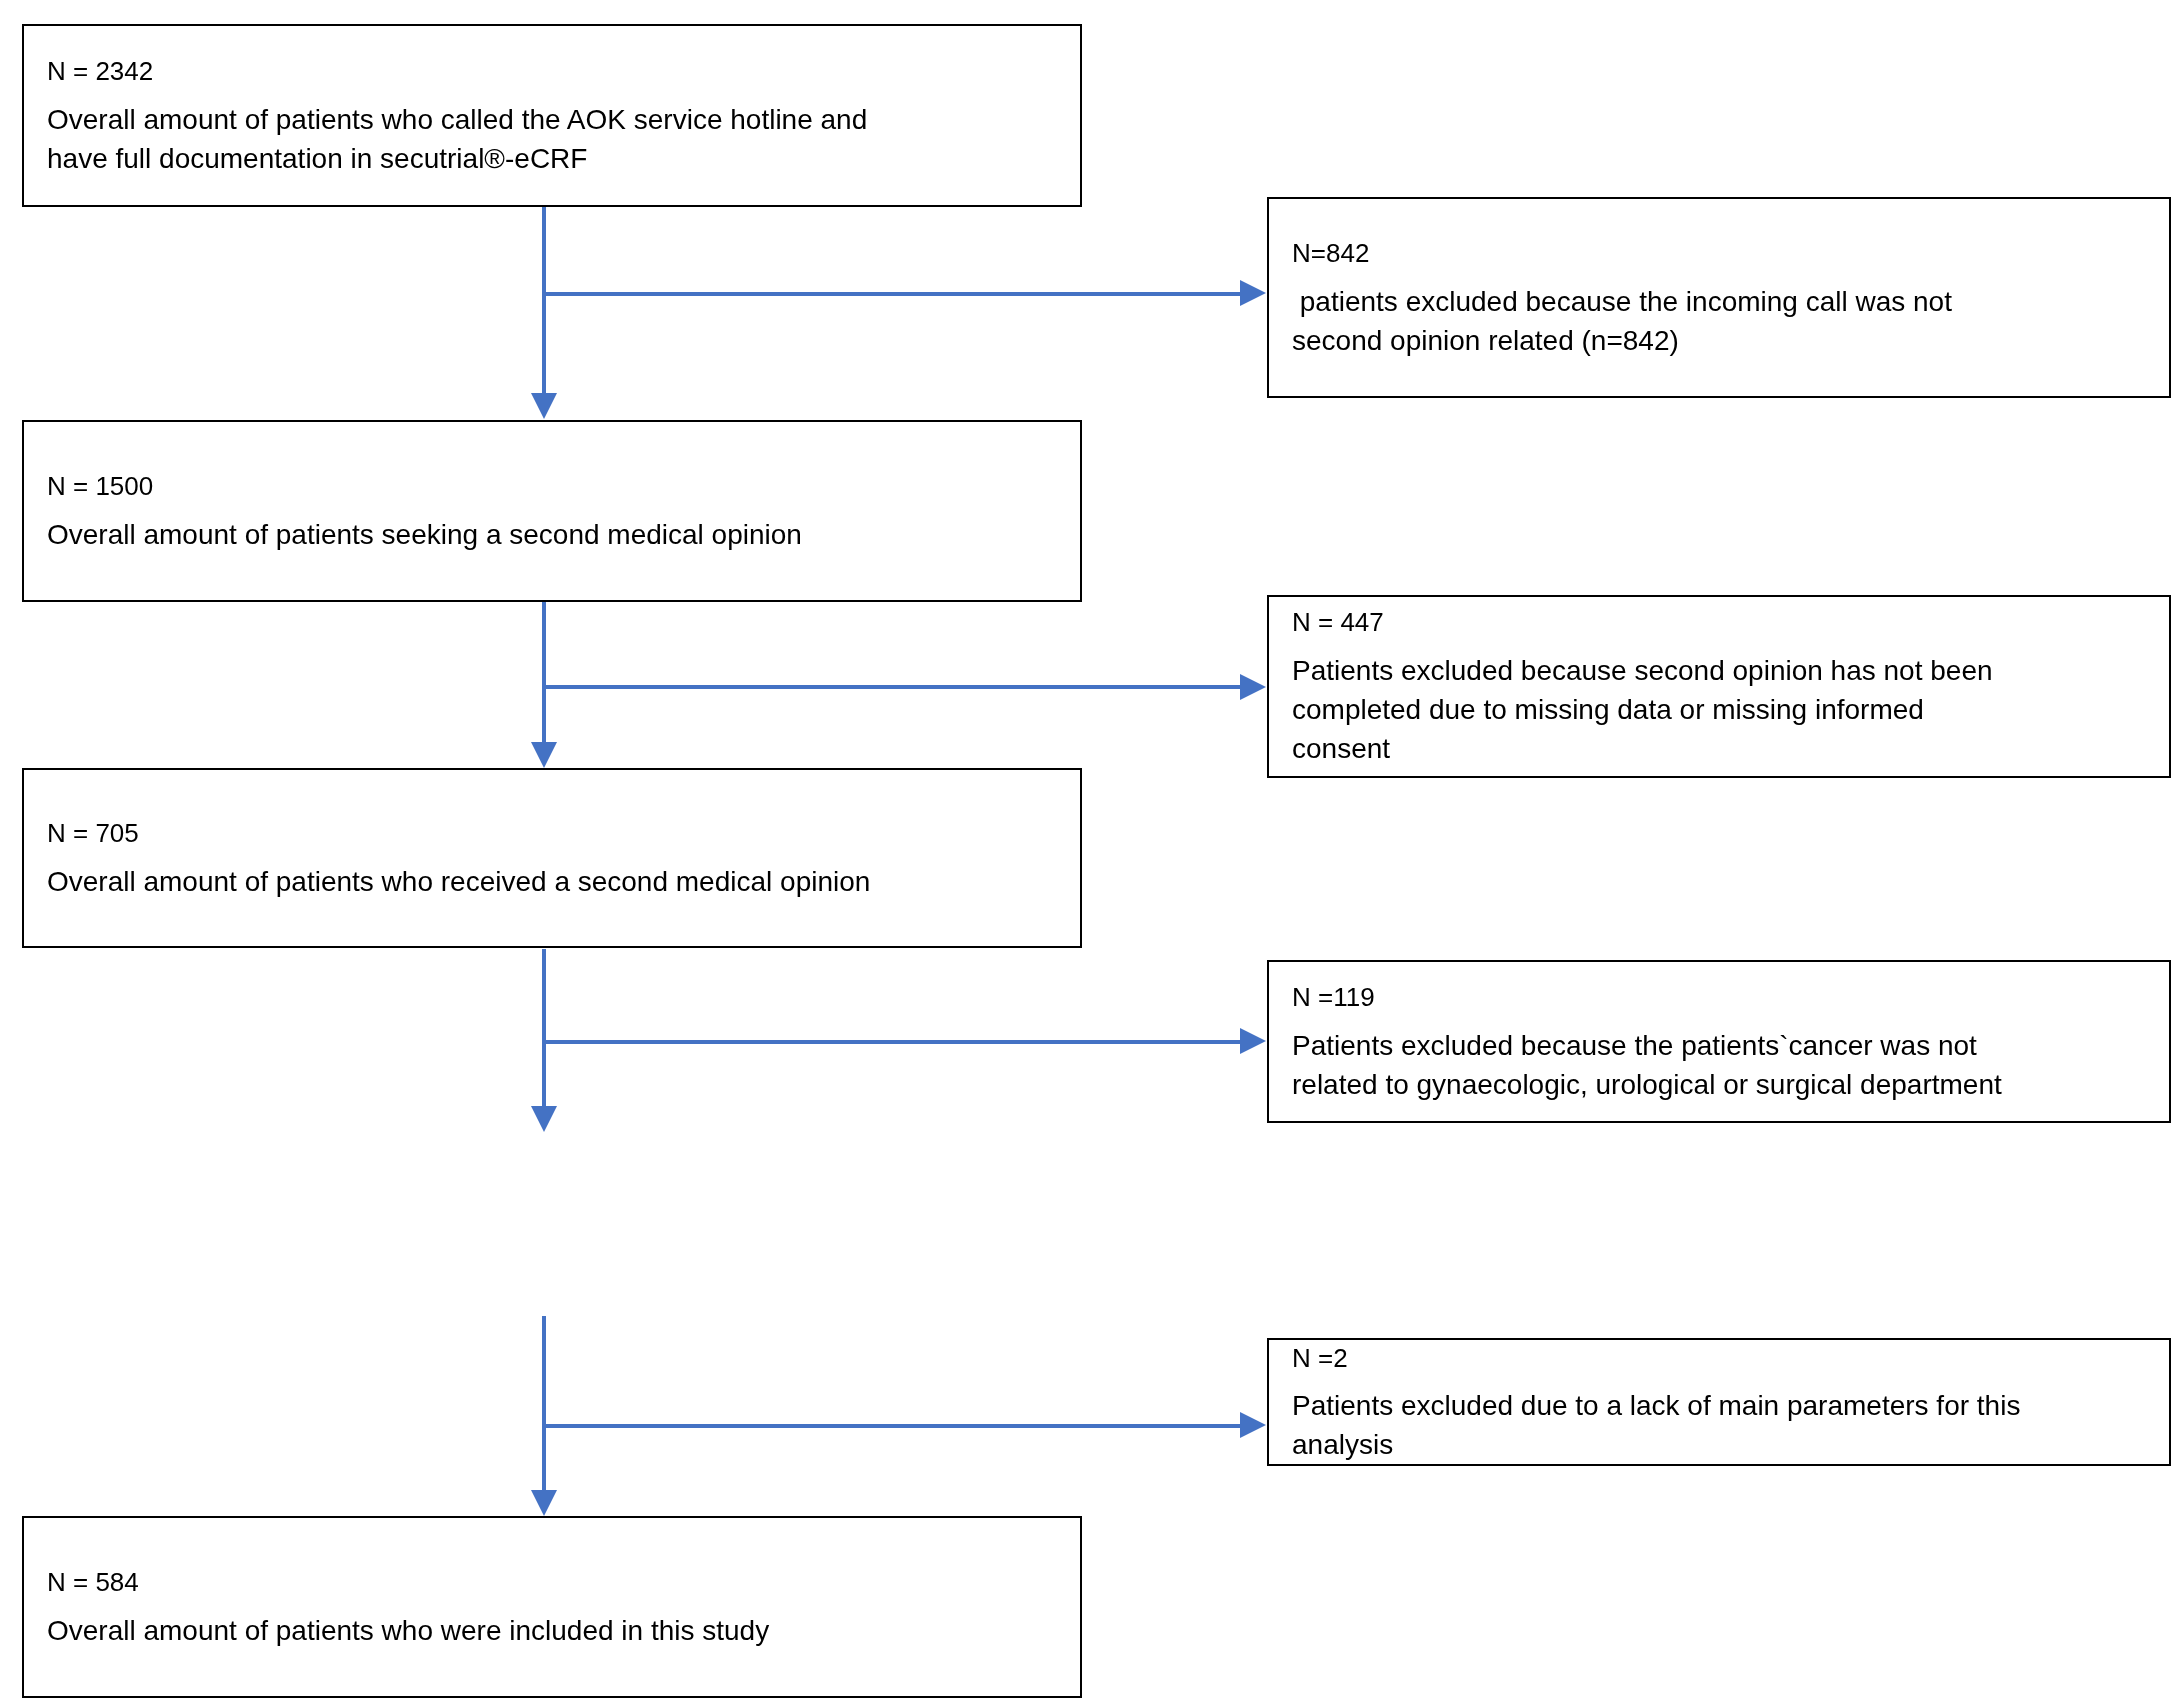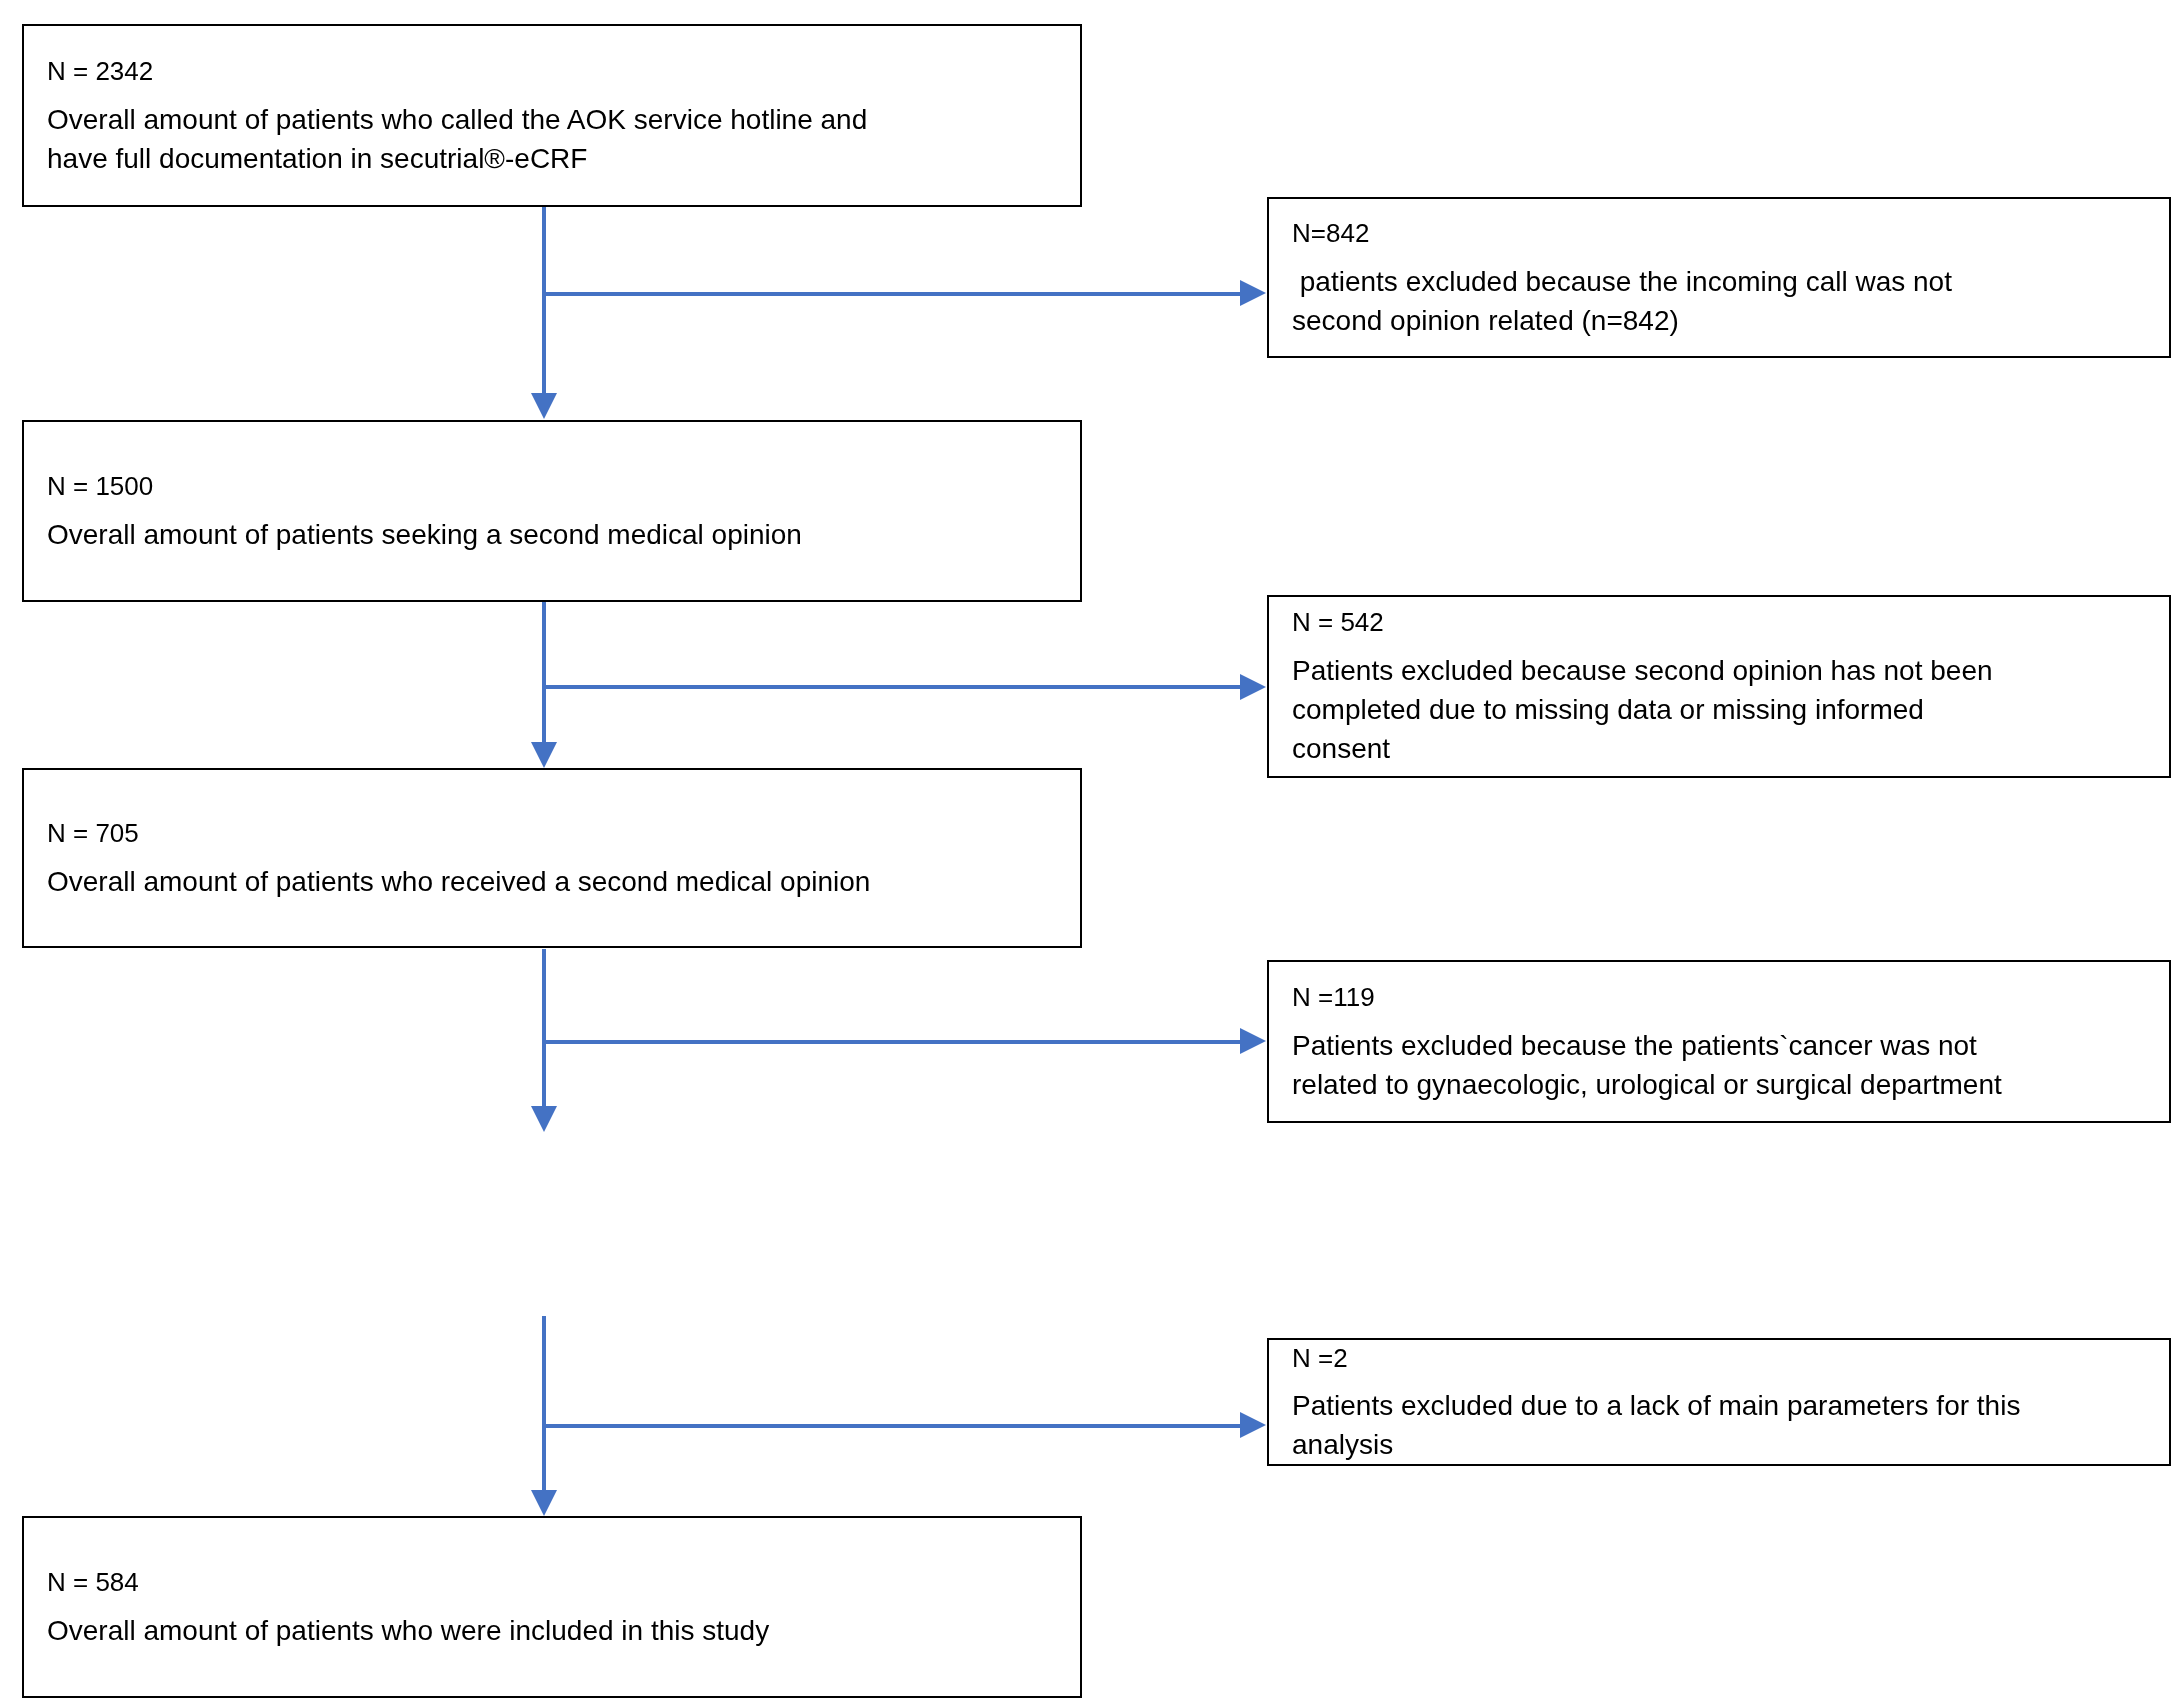--- a/index.html
+++ b/index.html
@@ -42,21 +42,21 @@
   }
 
   
   .b1 { top: 24px;   height: 183px; }
   .b2 { top: 420px;  height: 182px; }
   .b3 { top: 768px; height: 180px; }
   .b4 { top: 1132px; height: 184px; }
   .b5 { top: 1516px; height: 182px; }
 
   
-  .r1 { top: 197px;  height: 161px; }
+  .r1 { top: 197px;  height: 201px; }
   .r2 { top: 595px;  height: 183px; }
   .r3 { top: 960px; height: 163px; }
   .r4 { top: 1338px; height: 128px; }
 
   
   .vline {
     position: absolute;
     left: 542px;
     width: 3.6px;
     background: var(--arrow-color, #4472C4);
@@ -131,21 +131,21 @@
     <div class="desc">Overall amount of patients who were included in this study</div>
   </div>
 
   <div class="box right r1">
     <div class="n-label">N=842</div>
     <div class="desc"> patients excluded because the incoming call was not
 second opinion related (n=842)</div>
   </div>
 
   <div class="box right r2">
-    <div class="n-label">N = 542</div>
+    <div class="n-label">N = 447</div>
     <div class="desc">Patients excluded because second opinion has not been
 completed due to missing data or missing informed
 consent</div>
   </div>
 
   <div class="box right r3">
     <div class="n-label">N =119</div>
     <div class="desc">Patients excluded because the patients`cancer was not
 related to gynaecologic, urological or surgical department</div>
   </div>

